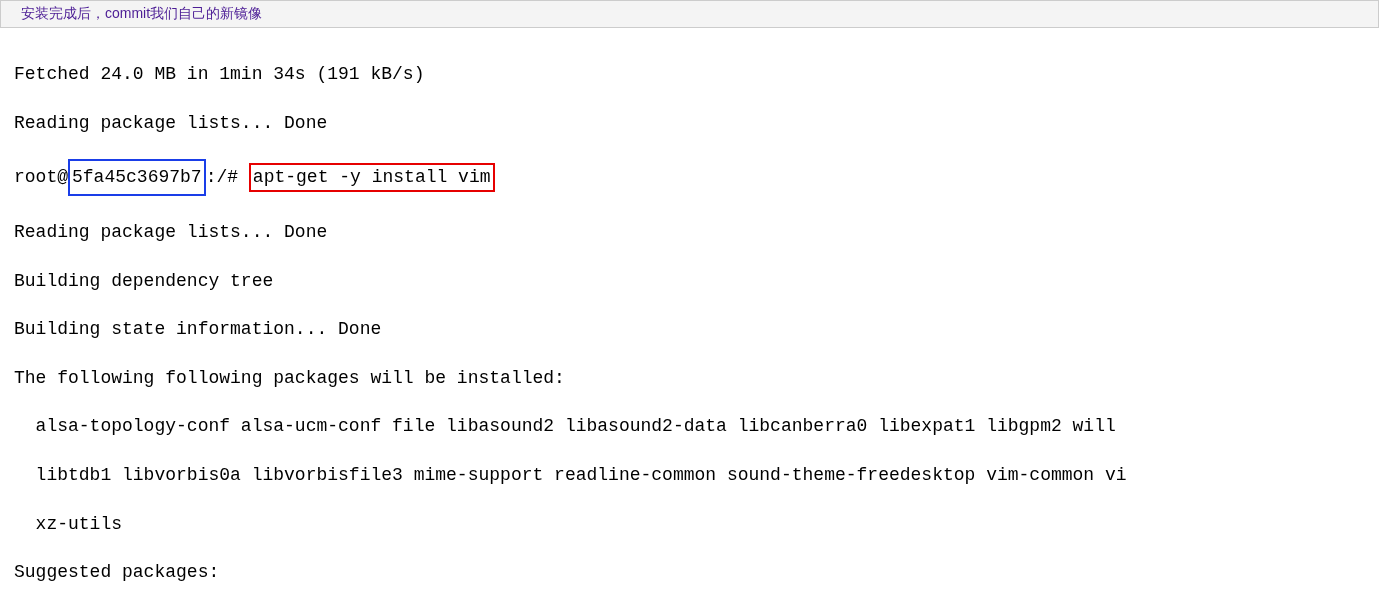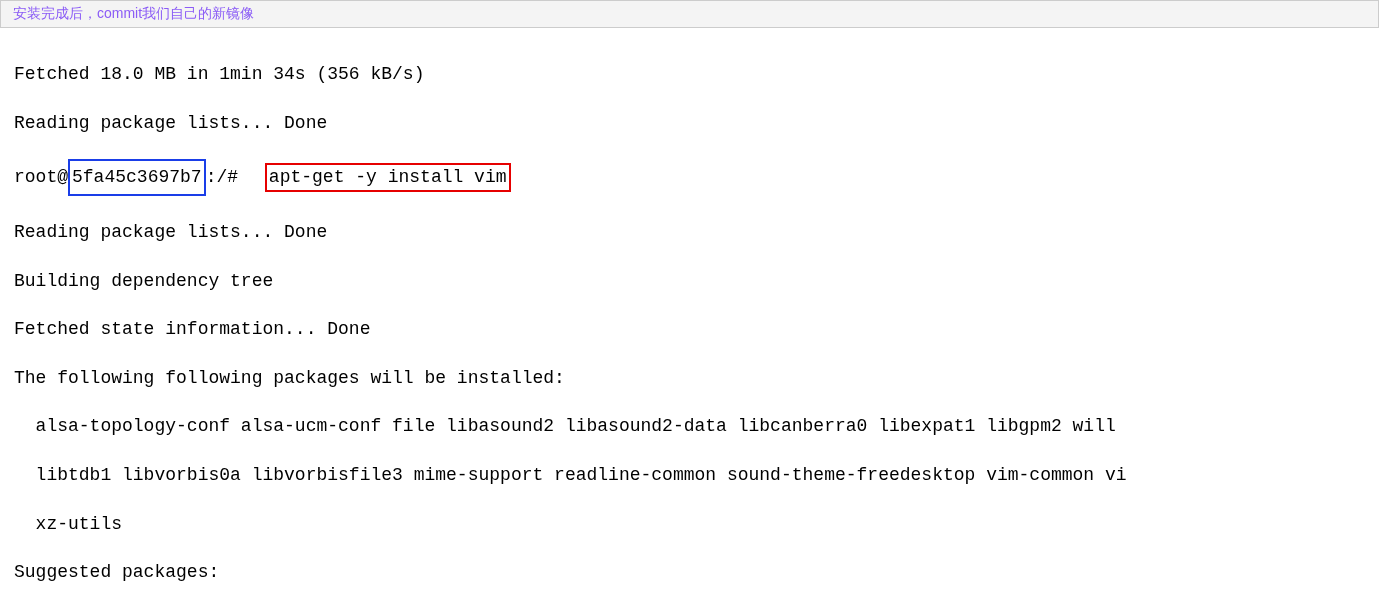--- a/index.html
+++ b/index.html
@@ -8,60 +8,59 @@
       font-size: 18px;
       background: #fafafa;
       color: #000;
       width: 1379px;
       height: 614px;
       overflow: hidden;
     }
     .tab-bar {
       background: #f4f4f4;
       border: 1px solid #ccc;
-      padding: 4px 12px;
+      padding: 4px 20px;
       font-family: "Microsoft YaHei", sans-serif;
       font-size: 14px;
-      color: #8b5cf6;
+      color: #4c1d95;
     }
     .terminal {
       background: #fff;
       padding: 10px 14px;
       line-height: 1.35;
       white-space: pre;
       font-family: "Courier New", monospace;
       position: relative;
     }
     .line { white-space: pre; }
     .box-blue {
       border: 2px solid #1a3ee8;
       padding: 4px 2px;
       display: inline-block;
     }
     .box-red {
       border: 2px solid #e60000;
       padding: 0 2px;
       display: inline-block;
-      margin-left: 16px;
     }
   </style>
 </head>
 <body>
 
 <div class="tab-bar">
   <span>安装完成后，commit我们自己的新镜像</span>
 </div>
 
 <div class="terminal">
-<div class="line"><span>Fetched 18.0 MB in 1min 34s (356 kB/s)</span></div>
+<div class="line"><span>Fetched 24.0 MB in 1min 34s (191 kB/s)</span></div>
 <div class="line"><span>Reading package lists... Done</span></div>
 <div class="line"><span>root@</span><span class="box-blue"><span>5fa45c3697b7</span></span><span>:/# </span><span class="box-red"><span>apt-get -y install vim</span></span></div>
 <div class="line"><span>Reading package lists... Done</span></div>
 <div class="line"><span>Building dependency tree</span></div>
-<div class="line"><span>Fetched state information... Done</span></div>
+<div class="line"><span>Building state information... Done</span></div>
 <div class="line"><span>The following following packages will be installed:</span></div>
 <div class="line"><span>  alsa-topology-conf alsa-ucm-conf file libasound2 libasound2-data libcanberra0 libexpat1 libgpm2 will</span></div>
 <div class="line"><span>  libtdb1 libvorbis0a libvorbisfile3 mime-support readline-common sound-theme-freedesktop vim-common vi</span></div>
 <div class="line"><span>  xz-utils</span></div>
 <div class="line"><span>Suggested packages:</span></div>
 
 
 
 
 

